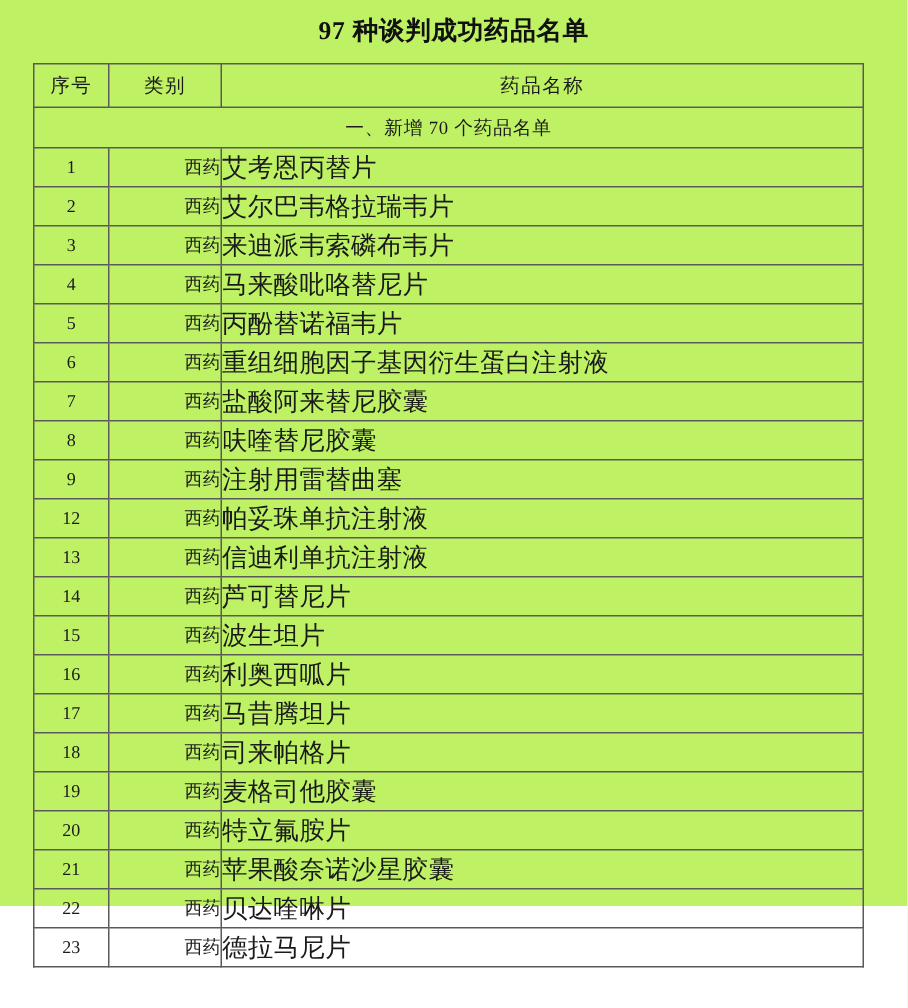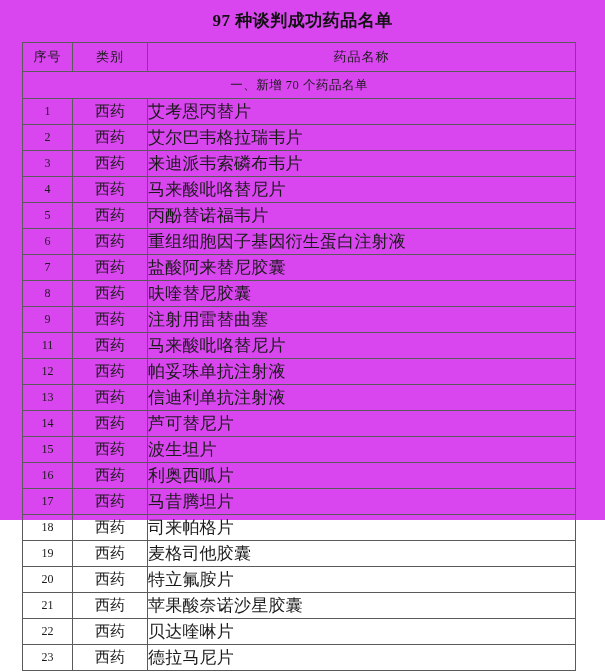--- a/index.html
+++ b/index.html
@@ -10,22 +10,22 @@
   body {
     width: 605px;
     height: 672px;
     overflow: hidden;
     font-family: "Liberation Serif", "DejaVu Serif", serif;
     color: #1a1a1a;
   }
   .page {
     position: relative;
     width: 605px;
-    height: 520px;
-    background: #d946ef;
+    height: 604px;
+    background: #bef264;
   }
   .doc-title {
     text-align: center;
     font-size: 17px;
     font-weight: bold;
     letter-spacing: 0.5px;
     margin: 0;
     padding-top: 9px;
     padding-bottom: 10px;
     font-family: "Liberation Serif", "DejaVu Serif", serif;
@@ -68,22 +68,22 @@
     line-height: 26px;
     text-align: center;
     font-size: 12.5px;
     letter-spacing: 0.5px;
   }
   td.col-num {
     text-align: center;
     font-size: 12px;
   }
   td.col-cat {
-    text-align: center;
-    font-size: 15px;
+    text-align: right;
+    font-size: 12px;
   }
   td.col-name {
     text-align: left;
     padding-left: 6px;
     font-size: 17px;
     letter-spacing: 0.2px;
   }
 </style>
 </head>
 <body>
@@ -149,25 +149,20 @@
             <td class="col-num">8</td>
             <td class="col-cat">西药</td>
             <td class="col-name">呋喹替尼胶囊</td>
           </tr>
           <tr>
             <td class="col-num">9</td>
             <td class="col-cat">西药</td>
             <td class="col-name">注射用雷替曲塞</td>
           </tr>
           <tr>
-            <td class="col-num">11</td>
-            <td class="col-cat">西药</td>
-            <td class="col-name">马来酸吡咯替尼片</td>
-          </tr>
-          <tr>
             <td class="col-num">12</td>
             <td class="col-cat">西药</td>
             <td class="col-name">帕妥珠单抗注射液</td>
           </tr>
           <tr>
             <td class="col-num">13</td>
             <td class="col-cat">西药</td>
             <td class="col-name">信迪利单抗注射液</td>
           </tr>
           <tr>

